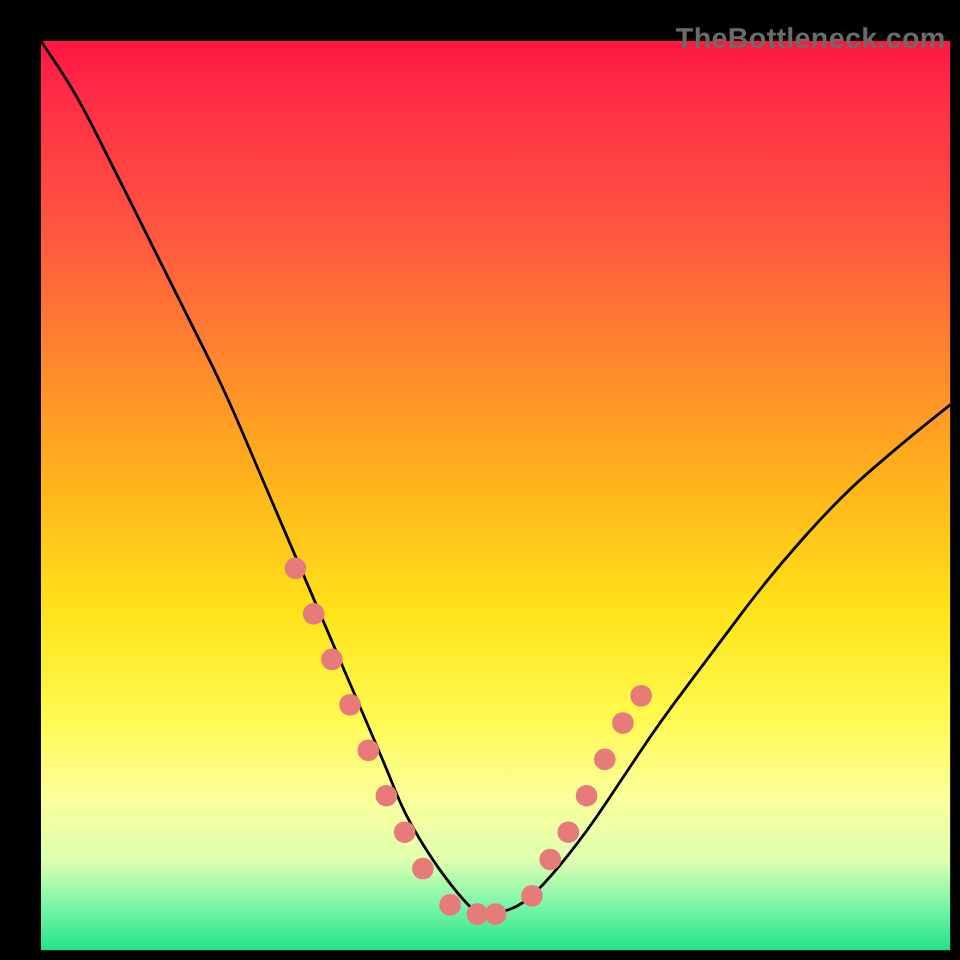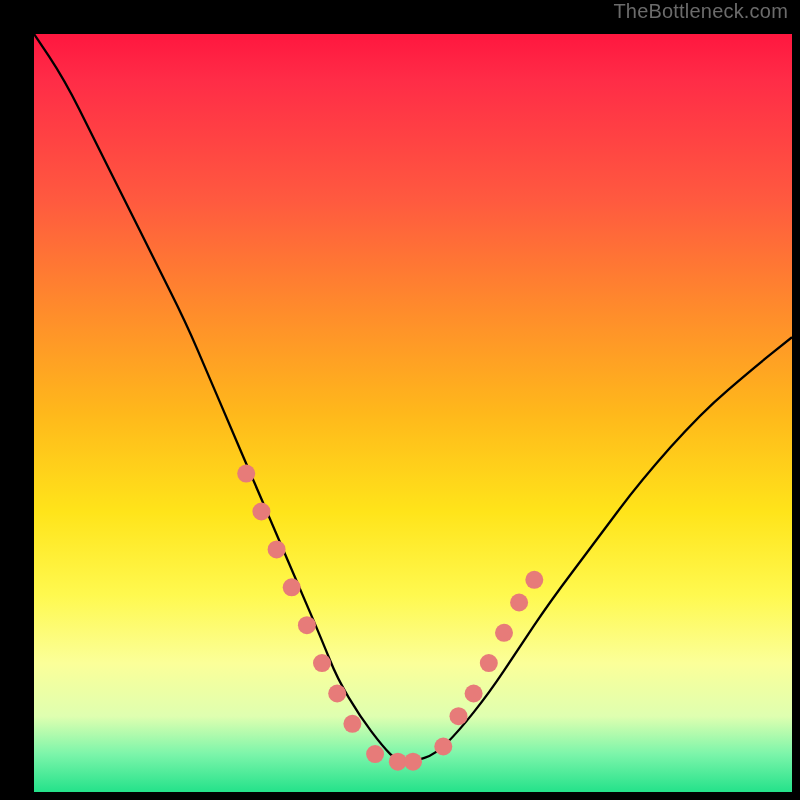--- a/index.html
+++ b/index.html
@@ -40,24 +40,24 @@
       #ffe41a 63%,
       #fff94f 74%,
       #fbff99 83%,
       #dfffb0 90%,
       #7cf5aa 95%,
       #24e28a 100%
     );
   }
   .watermark {
     position: absolute;
-    top: 0;
+    top: 19px;
     right: 12px;
-    font-size: 20px;
-    font-weight: 400;
+    font-size: 24px;
+    font-weight: 700;
     color: #6b6b6b;
     letter-spacing: 0.2px;
     user-select: none;
   }
   svg.curve {
     position: absolute;
     inset: 0;
   }
 </style>
 </head>

